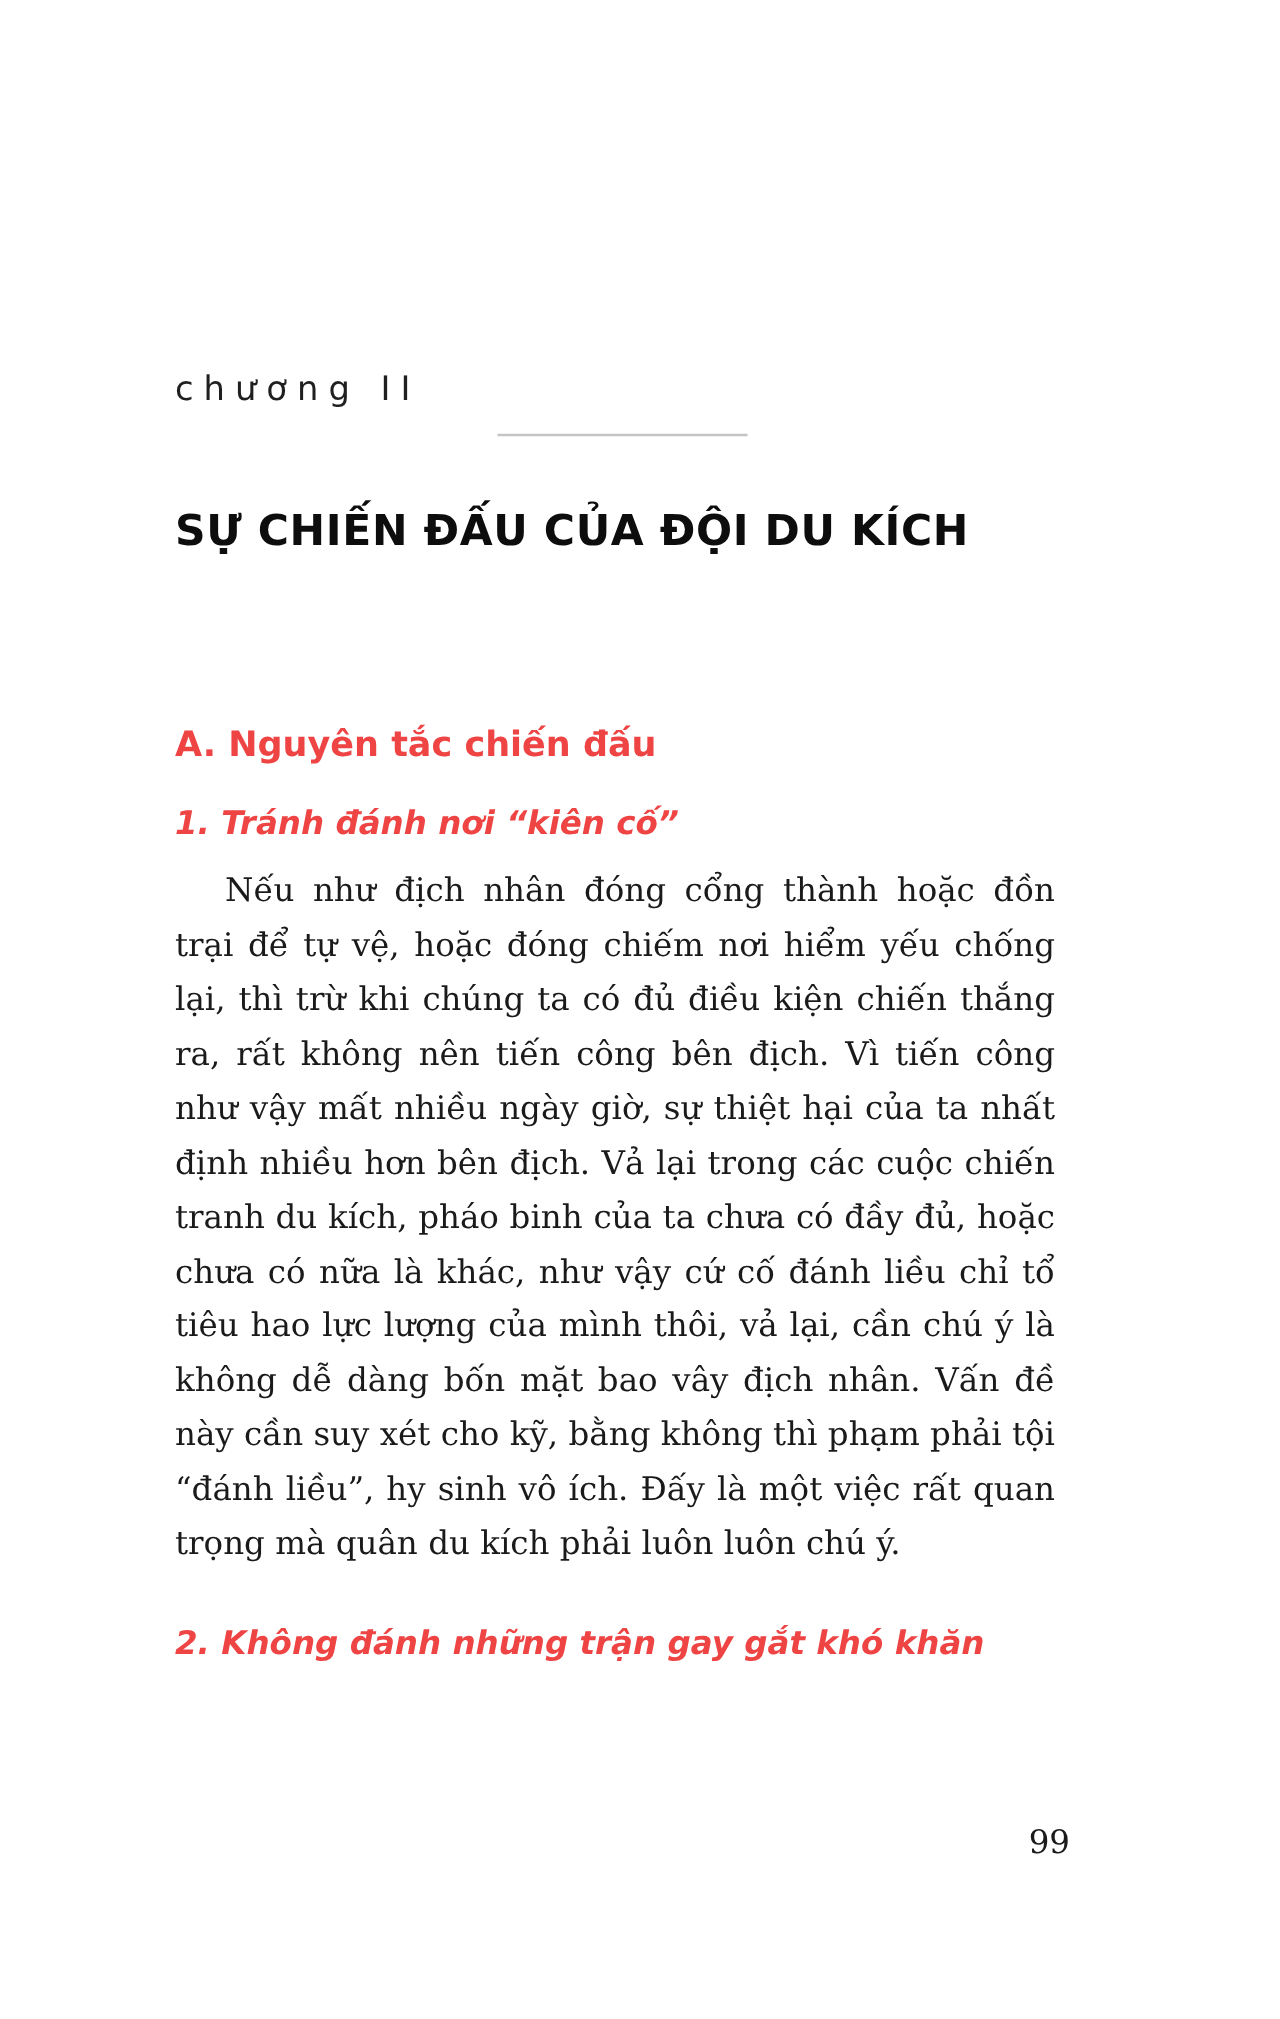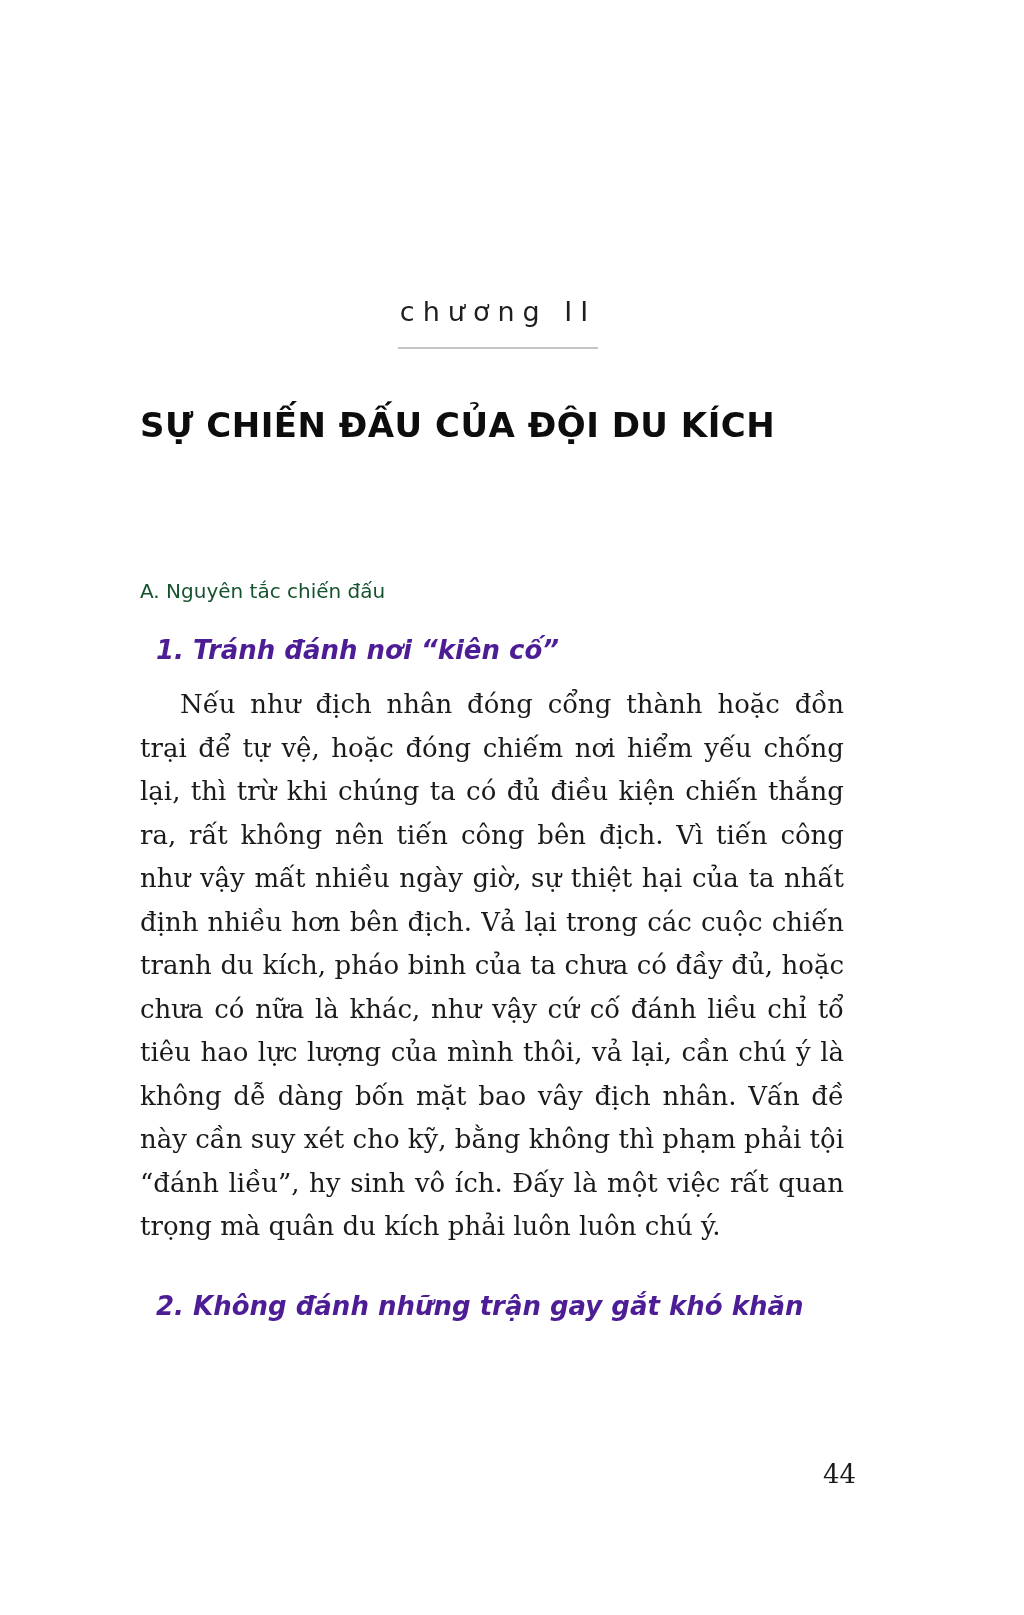--- a/index.html
+++ b/index.html
@@ -11,21 +11,20 @@
     position: relative;
     width: 1024px;
     height: 1615px;
     background: #ffffff;
     box-sizing: border-box;
     padding: 296px 168px 0 140px;
     overflow: hidden;
     color: #1a1a1a;
   }
   .chapter-label {
-    text-align: center;
     font-family: "DejaVu Sans", "Liberation Sans", sans-serif;
     font-size: 27px;
     font-weight: 400;
     letter-spacing: 8px;
     color: #1f1f1f;
   }
   .chapter-rule {
     width: 200px;
     height: 2px;
     background: #c4c4c4;
@@ -36,31 +35,31 @@
     text-align: left;
     font-family: "DejaVu Sans", "Liberation Sans", sans-serif;
     font-weight: bold;
     font-size: 34px;
     letter-spacing: 0.5px;
     color: #0d0d0d;
   }
   .section-heading {
     margin: 134px 0 0 0;
     font-family: "DejaVu Sans", "Liberation Sans", sans-serif;
-    font-weight: normal;
-    font-size: 20px;
-    color: #14532d;
+    font-weight: bold;
+    font-size: 28px;
+    color: #ef4444;
   }
   .sub-heading {
-    margin: 32px 0 0 16px;
+    margin: 32px 0 0 0;
     font-family: "DejaVu Sans", "Liberation Sans", sans-serif;
     font-weight: bold;
     font-style: italic;
     font-size: 26px;
-    color: #4c1d95;
+    color: #ef4444;
   }
   .sub-heading.second {
     margin-top: 42px;
   }
   .body-paragraph {
     margin: 18px 12px 0 0;
     font-family: "DejaVu Serif", "Liberation Serif", serif;
     font-size: 26px;
     line-height: 43.5px;
     text-align: justify;
@@ -89,15 +88,15 @@
 
   <h2 class="section-heading">A. Nguyên tắc chiến đấu</h2>
 
   <h3 class="sub-heading">1. Tránh đánh nơi “kiên cố”</h3>
 
   <p class="body-paragraph">Nếu như địch nhân đóng cổng thành hoặc đồn trại để tự vệ, hoặc đóng chiếm nơi hiểm yếu chống lại, thì trừ khi chúng ta có đủ điều kiện chiến thắng ra, rất không nên tiến công bên địch. Vì tiến công như vậy mất nhiều ngày giờ, sự thiệt hại của ta nhất định nhiều hơn bên địch. Vả lại trong các cuộc chiến tranh du kích, pháo binh của ta chưa có đầy đủ, hoặc chưa có nữa là khác, như vậy cứ cố đánh liều chỉ tổ tiêu hao lực lượng của mình thôi, vả lại, cần chú ý là không dễ dàng bốn mặt bao vây địch nhân. Vấn đề này cần suy xét cho kỹ, bằng không thì phạm phải tội “đánh liều”, hy sinh vô ích. Đấy là một việc rất quan trọng mà quân du kích phải luôn luôn chú ý.</p>
 
   <h3 class="sub-heading second">2. Không đánh những trận gay gắt khó khăn</h3>
 
 
-  <div class="page-number">44</div>
+  <div class="page-number">99</div>
 
 </div>
 
 </body></html>

